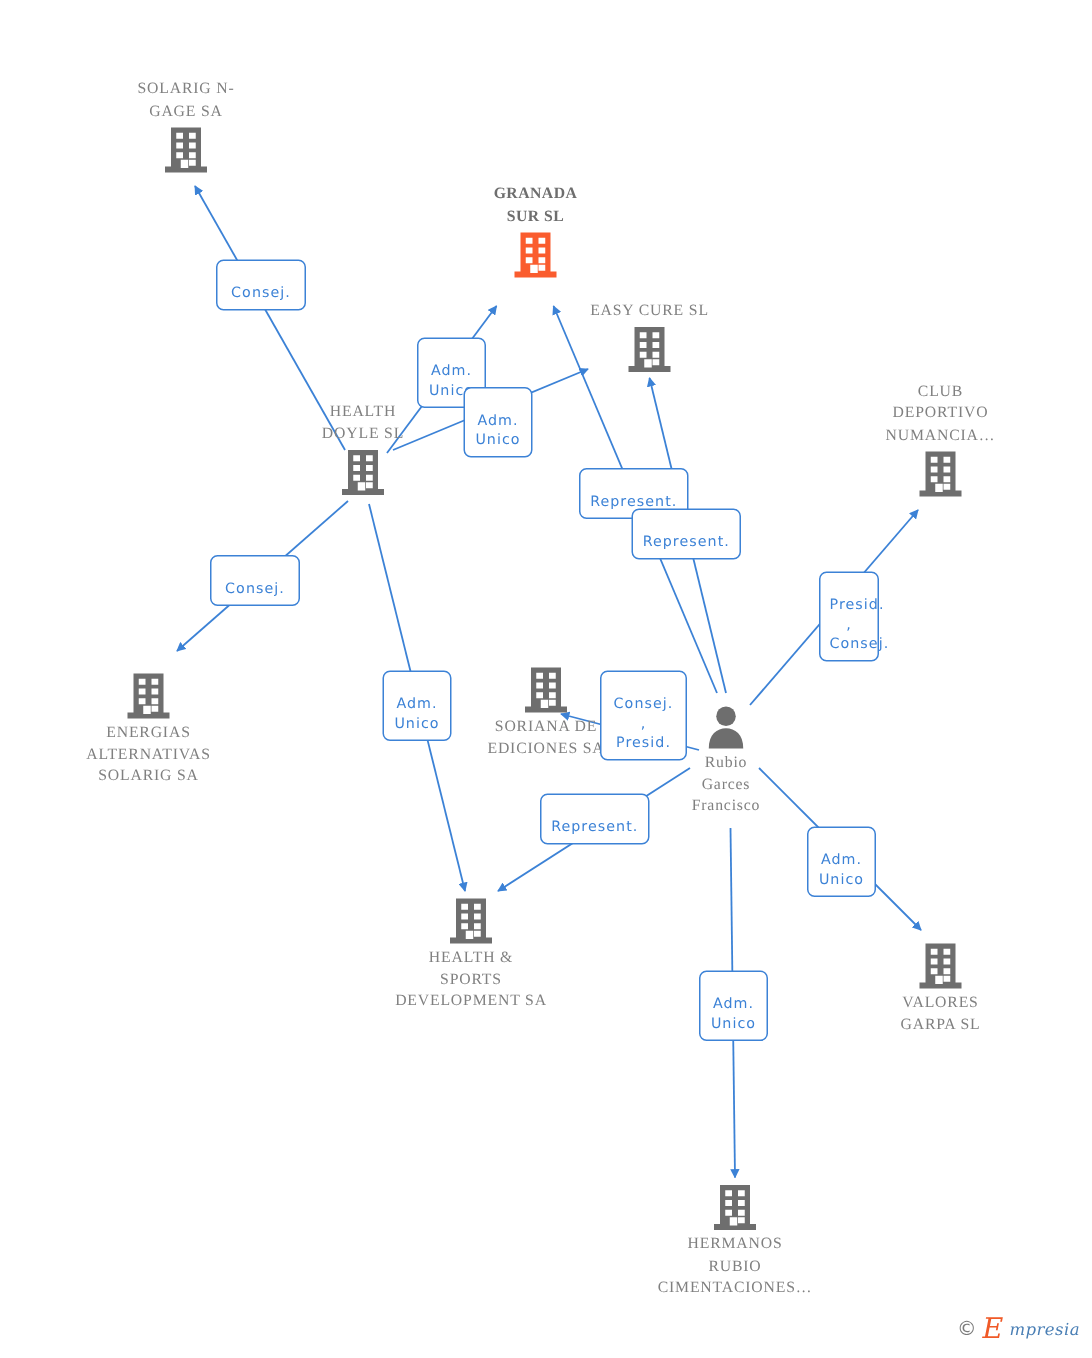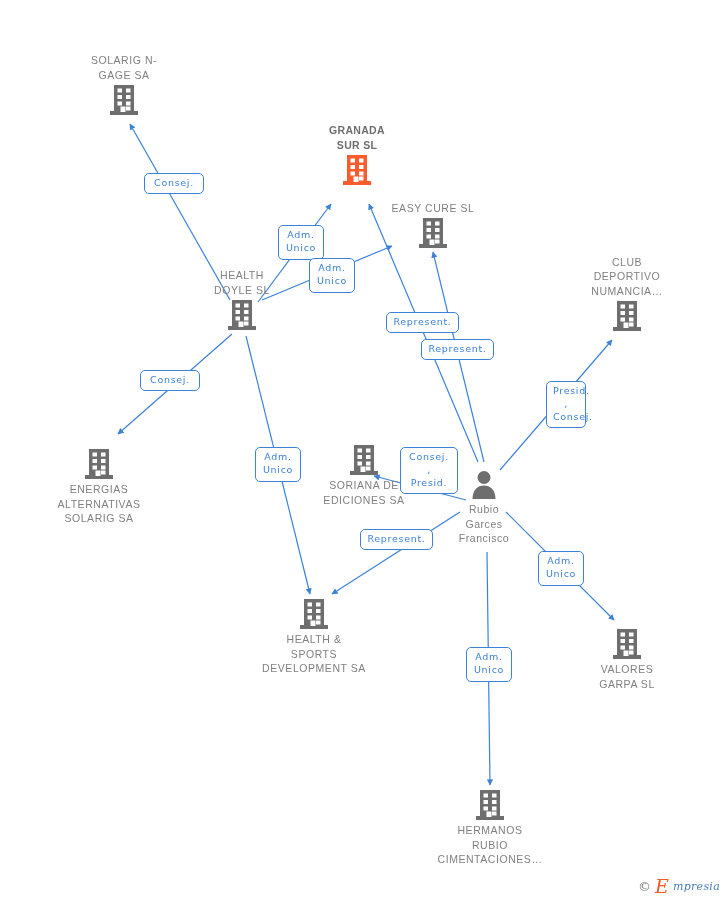--- a/index.html
+++ b/index.html
@@ -13,36 +13,36 @@
   }
   #graph{position:absolute;left:0;top:0;width:728px;height:905px;}
   .node{position:absolute;text-align:center;}
   .node-icon{display:block;margin:0 auto;}
   .node-label{
     font-size:10.5px;
     line-height:14.5px;
     color:#808080;
     letter-spacing:.55px;
     white-space:pre-line;
-    font-family:Liberation Sans, sans-serif;
+    font-family:Liberation Serif, serif;
   }
   .node-label.above{margin-bottom:2px;}
   .node-label.below{margin-top:2px;}
   .node.focus .node-label{color:#6e6e6e;font-weight:bold;letter-spacing:.3px;}
   .edge-label{
     position:absolute;
     border:1.3px solid #3c82d6;
     border-radius:5px;
     background:#ffffff;
     color:#3c82d6;
     font-size:9.5px;
     line-height:13px;
     letter-spacing:.7px;
     text-align:center;
-    padding:2px 6px 4px 6px;
+    padding:15px 6px 4px 6px;
     white-space:pre-line;
     box-sizing:border-box;
     font-family:"DejaVu Sans", sans-serif;
   }
   #watermark{
     position:absolute;right:8px;bottom:8px;
     display:flex;align-items:center;gap:4px;
     font-size:15px;color:#4a7fb5;
     font-family:"DejaVu Serif", serif;
     font-style:italic;

